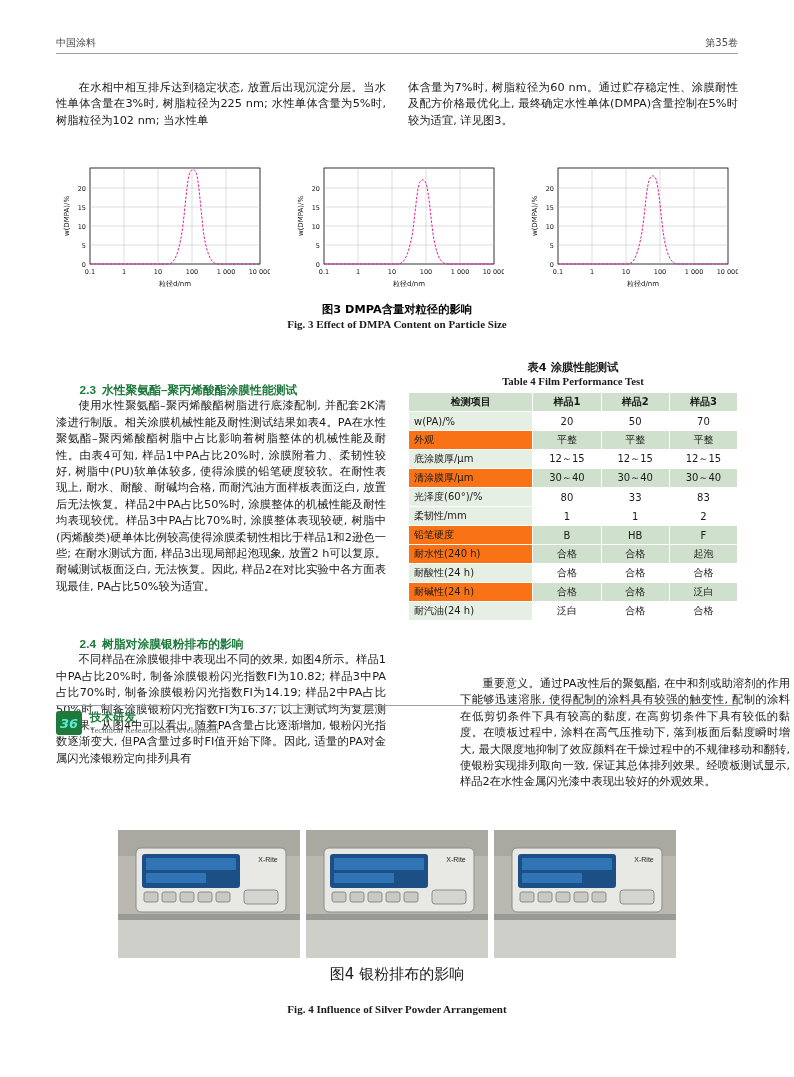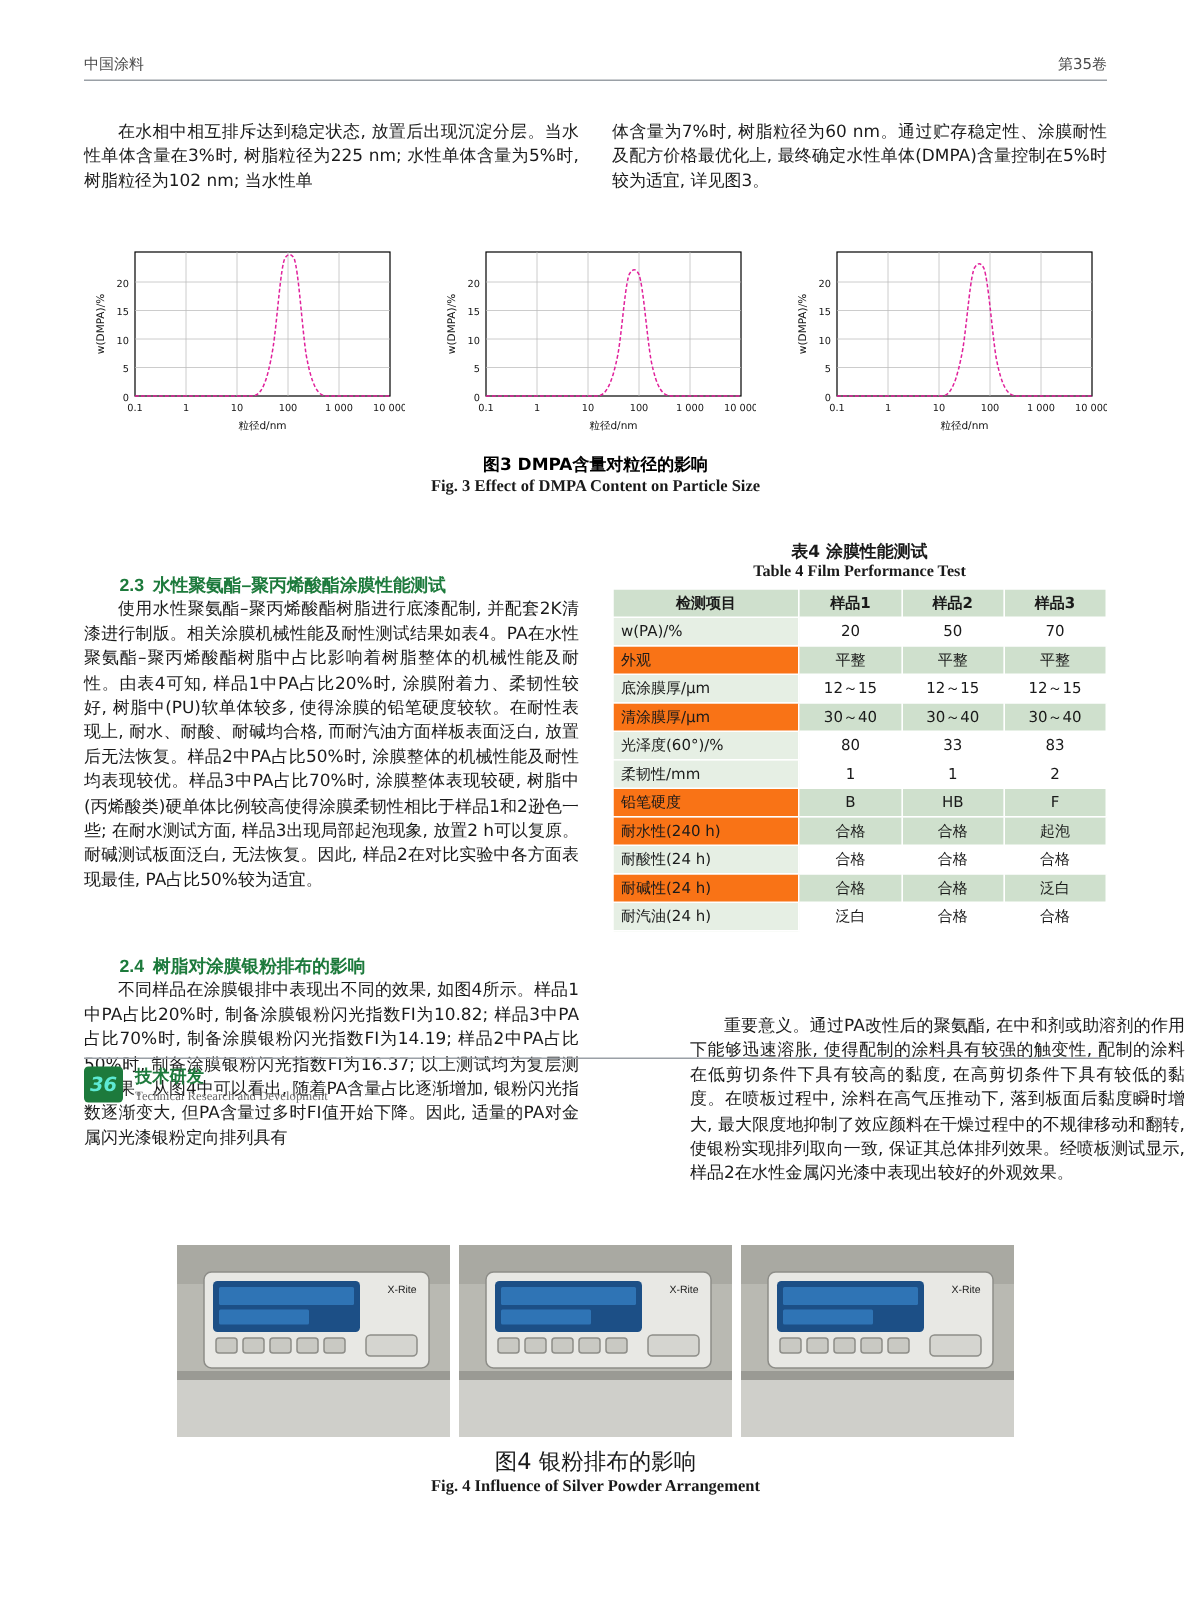--- a/index.html
+++ b/index.html
@@ -97,21 +97,21 @@
   table.perf tr.shade td.k{background:#f97316;}
 
   
   .fig4-wrap{position:absolute;left:118px;top:830px;width:558px;height:128px;display:flex;gap:6px;}
   .photo{width:182px;height:128px;position:relative;overflow:hidden;background:#c9c9c4;}
   .fig4-cap{
     position:absolute;left:56px;top:965px;width:682px;text-align:center;
     font-family:"DejaVu Sans", sans-serif;
   }
   .fig4-cap .cn{font-size:15px;font-weight:normal;}
-  .fig4-cap .en{font-size:11px;font-weight:bold;font-family:"Liberation Serif", serif;margin-top:1px;}
+  .fig4-cap .en{font-size:11px;font-weight:bold;font-family:"Liberation Serif", serif;margin-top:19px;}
 
   
   .footer{
     position:absolute;left:56px;bottom:24px;width:682px;height:34px;
   }
   .footer .rule{position:absolute;left:0;right:0;top:0;height:1px;background:#9aa0a6;}
   .pgnum{
     position:absolute;left:0;top:6px;width:26px;height:24px;
     background:#1d7a3c;color:#5eead4;border-radius:3px;
     font-family:"DejaVu Sans", sans-serif;font-size:13px;font-style:italic;

